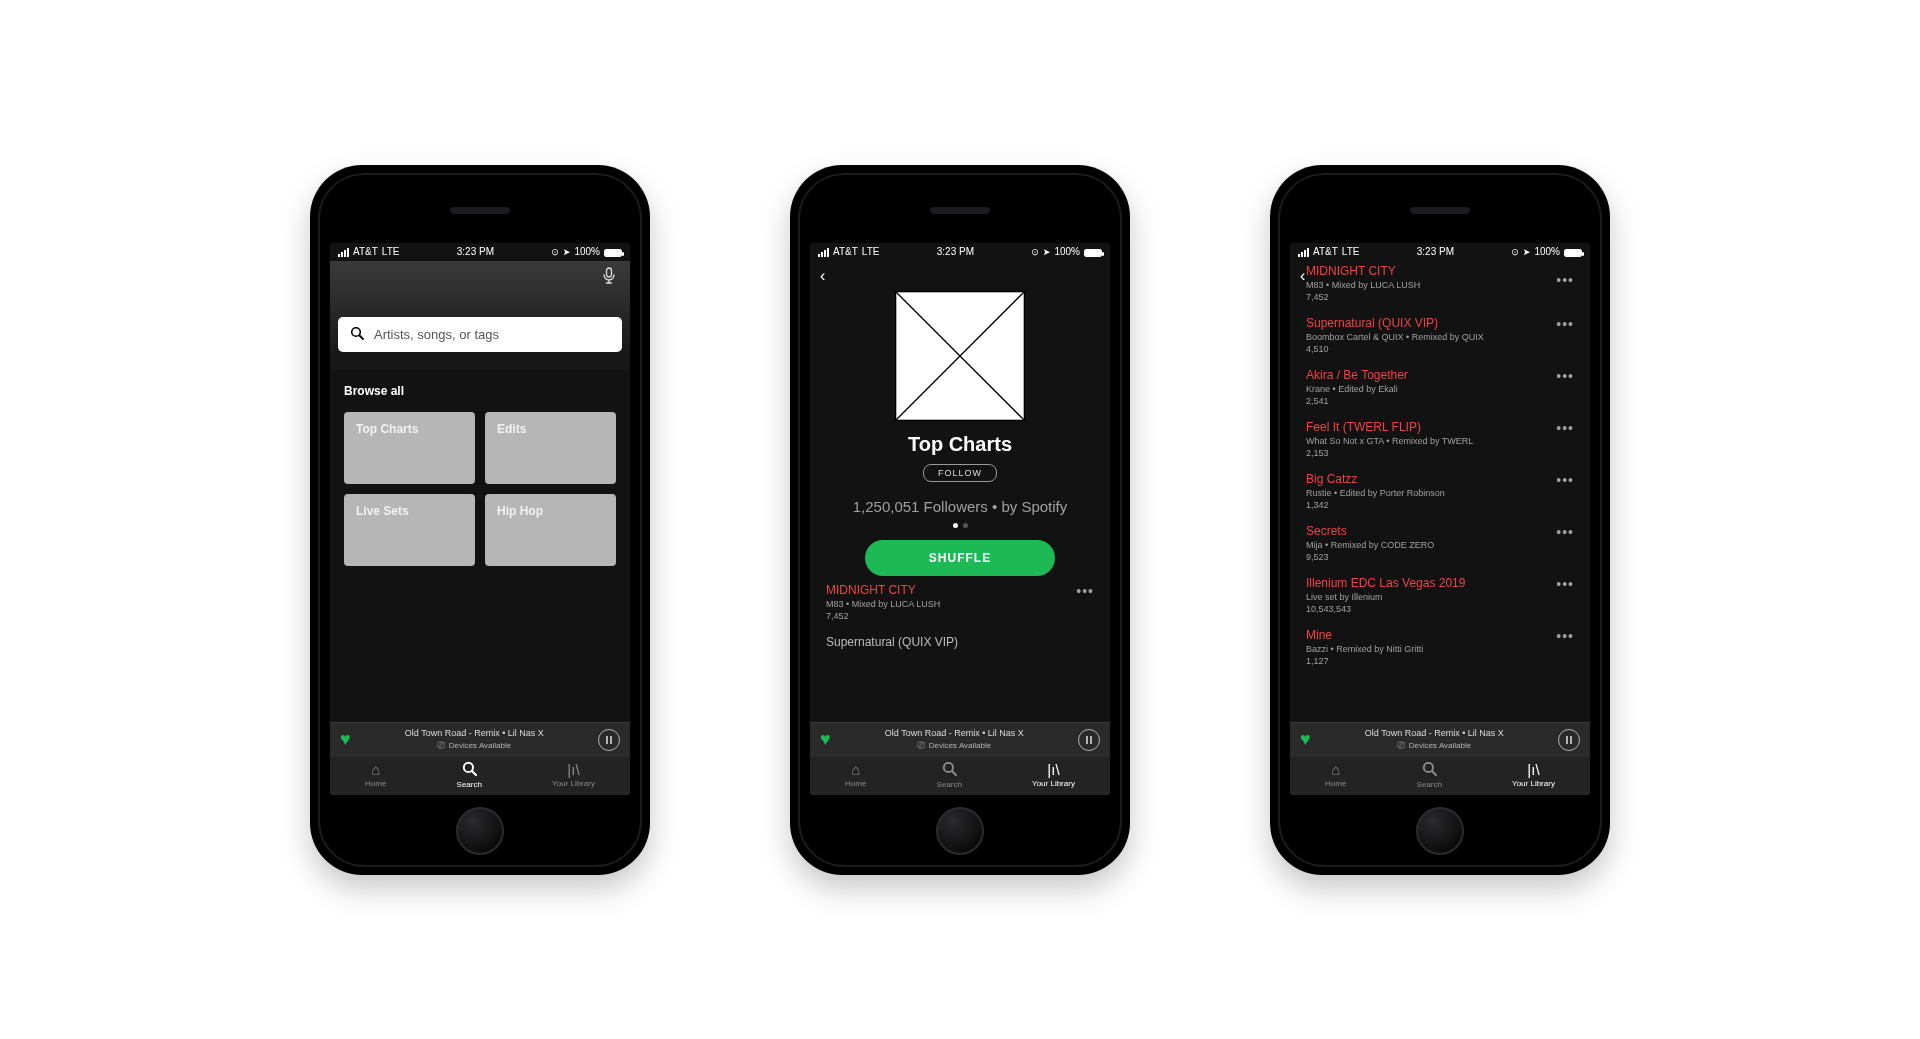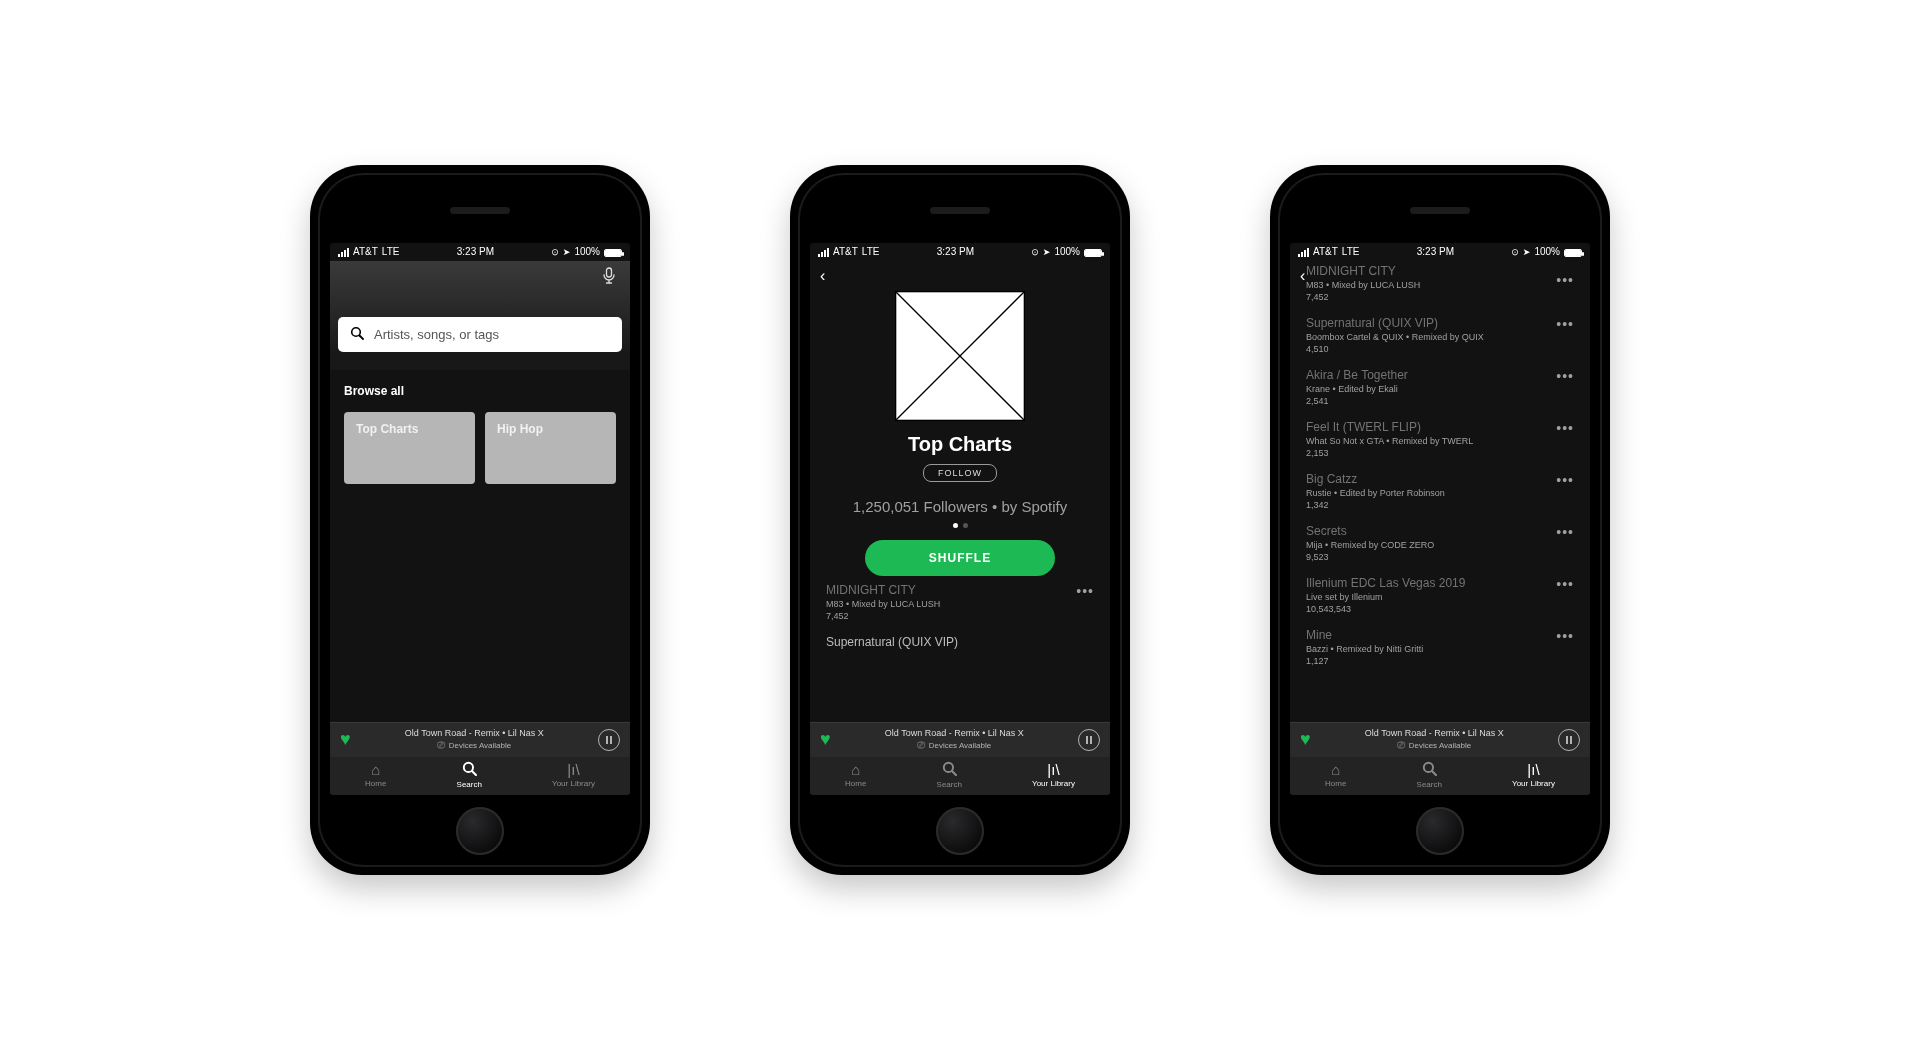--- a/index.html
+++ b/index.html
@@ -150,21 +150,21 @@
   .page-dots span.on{background:#fff}
   .shuffle{margin:12px auto 0;background:#1db954;color:#fff;font-weight:800;letter-spacing:1px;font-size:12px;border:none;border-radius:22px;padding:11px 0;width:190px;text-align:center}
   .download-row{display:flex;justify-content:space-between;align-items:center;padding:16px 16px 10px;font-size:12px;font-weight:700}
   .toggle{width:34px;height:18px;border-radius:10px;background:#555;position:relative}
   .toggle::after{content:"";position:absolute;left:2px;top:2px;width:14px;height:14px;border-radius:50%;background:#fff}
   .tracklist{padding:0 16px}
 
   
   .track{display:flex;justify-content:space-between;align-items:flex-start;padding:7px 0}
   .track .meta{min-width:0}
-  .t-title{font-size:12px;color:#737373}
+  .t-title{font-size:12px;color:#ef4444}
   .t-sub{font-size:9px;color:#a0a0a0;margin-top:2px}
   .t-count{font-size:9px;color:#a0a0a0;margin-top:2px}
   .t-more{color:#a0a0a0;font-size:14px;letter-spacing:1px;padding-left:8px}
 
   .s3-list{padding:4px 16px 0;flex:1;overflow:hidden}
   .cut-top .t-title{margin-top:-8px}
 
 </style>
 </head>
 <body>
@@ -212,20 +212,22 @@
                   <line x1="9.5" y1="9.5" x2="13" y2="13" stroke="#000" stroke-width="1.8" stroke-linecap="round"></line>
                 </svg>
             </span>
             <span style="color:#555">Artists, songs, or tags</span>
           </div>
         </div>
         <div class="s1-body">
           <div class="browse-title">Browse all</div>
           <div class="cat-grid">
             <div class="cat"><span>Top Charts</span></div>
+            <div class="cat"><span>Edits</span></div>
+            <div class="cat"><span>Live Sets</span></div>
             <div class="cat"><span>Hip Hop</span></div>
           </div>
         </div>
       </div>
 
       <div class="now-playing">
         <div class="heart">♥</div>
         <div class="np-text">
           <div><span>Old Town Road - Remix</span> • <span>Lil Nas X</span></div>
           <div class="np-devices">

